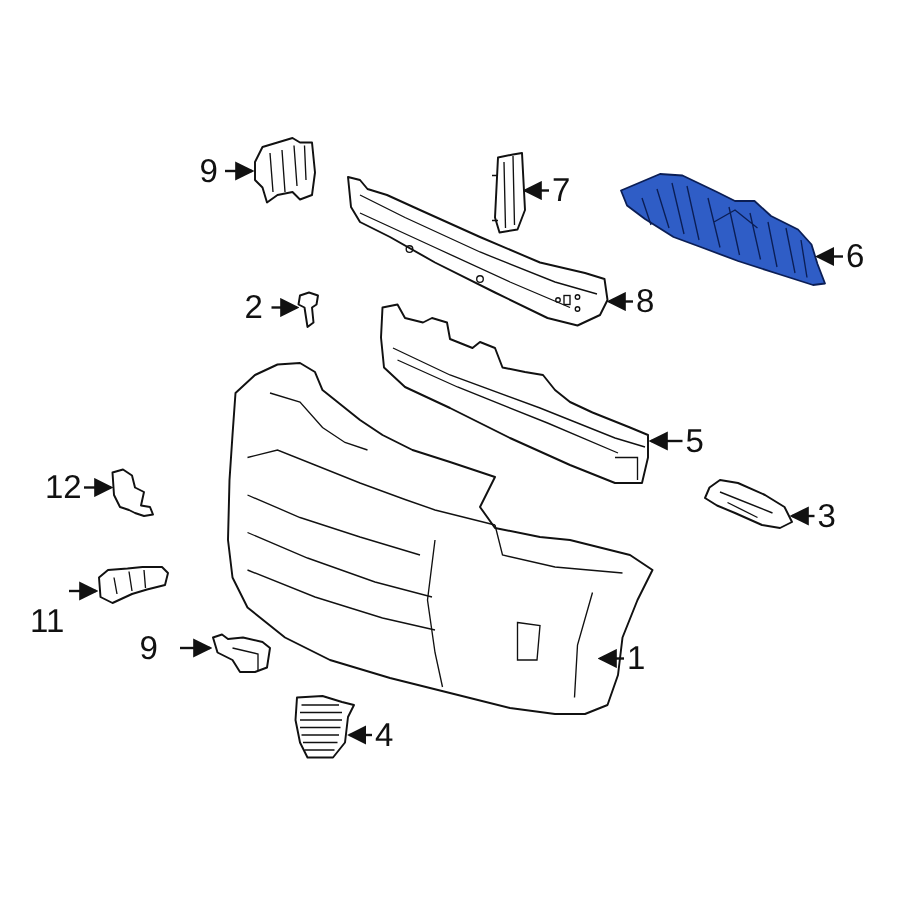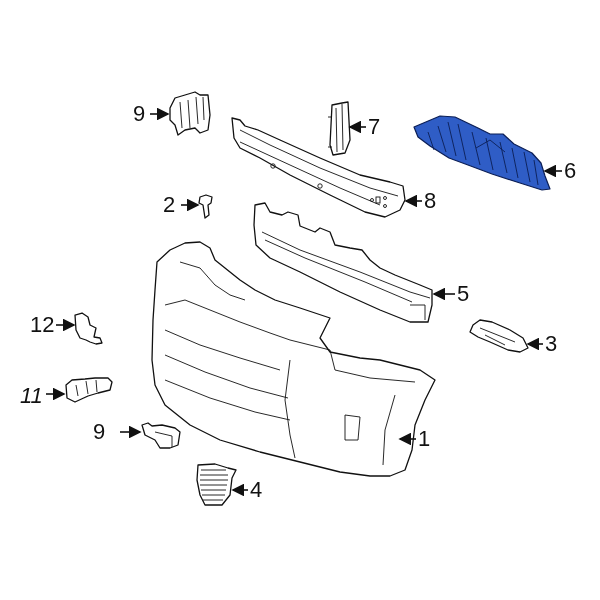--- a/index.html
+++ b/index.html
@@ -116,15 +116,15 @@
   <span class="label" style="left:418px;top:428px;">1</span>
   <span class="label" style="left:163px;top:194px;">2</span>
   <span class="label" style="left:545px;top:333px;">3</span>
   <span class="label" style="left:250px;top:479px;">4</span>
   <span class="label" style="left:457px;top:283px;">5</span>
   <span class="label" style="left:564px;top:160px;">6</span>
   <span class="label" style="left:368px;top:116px;">7</span>
   <span class="label" style="left:424px;top:190px;">8</span>
   <span class="label" style="left:133px;top:103px;">9</span>
   <span class="label" style="left:93px;top:421px;">9</span>
-  <span class="label" style="left:20px;top:385px;font-style:italic;">11</span>
+  <span class="label" style="left:20px;top:403px;">11</span>
   <span class="label" style="left:30px;top:314px;">12</span>
 </div>
 
 </body></html>

